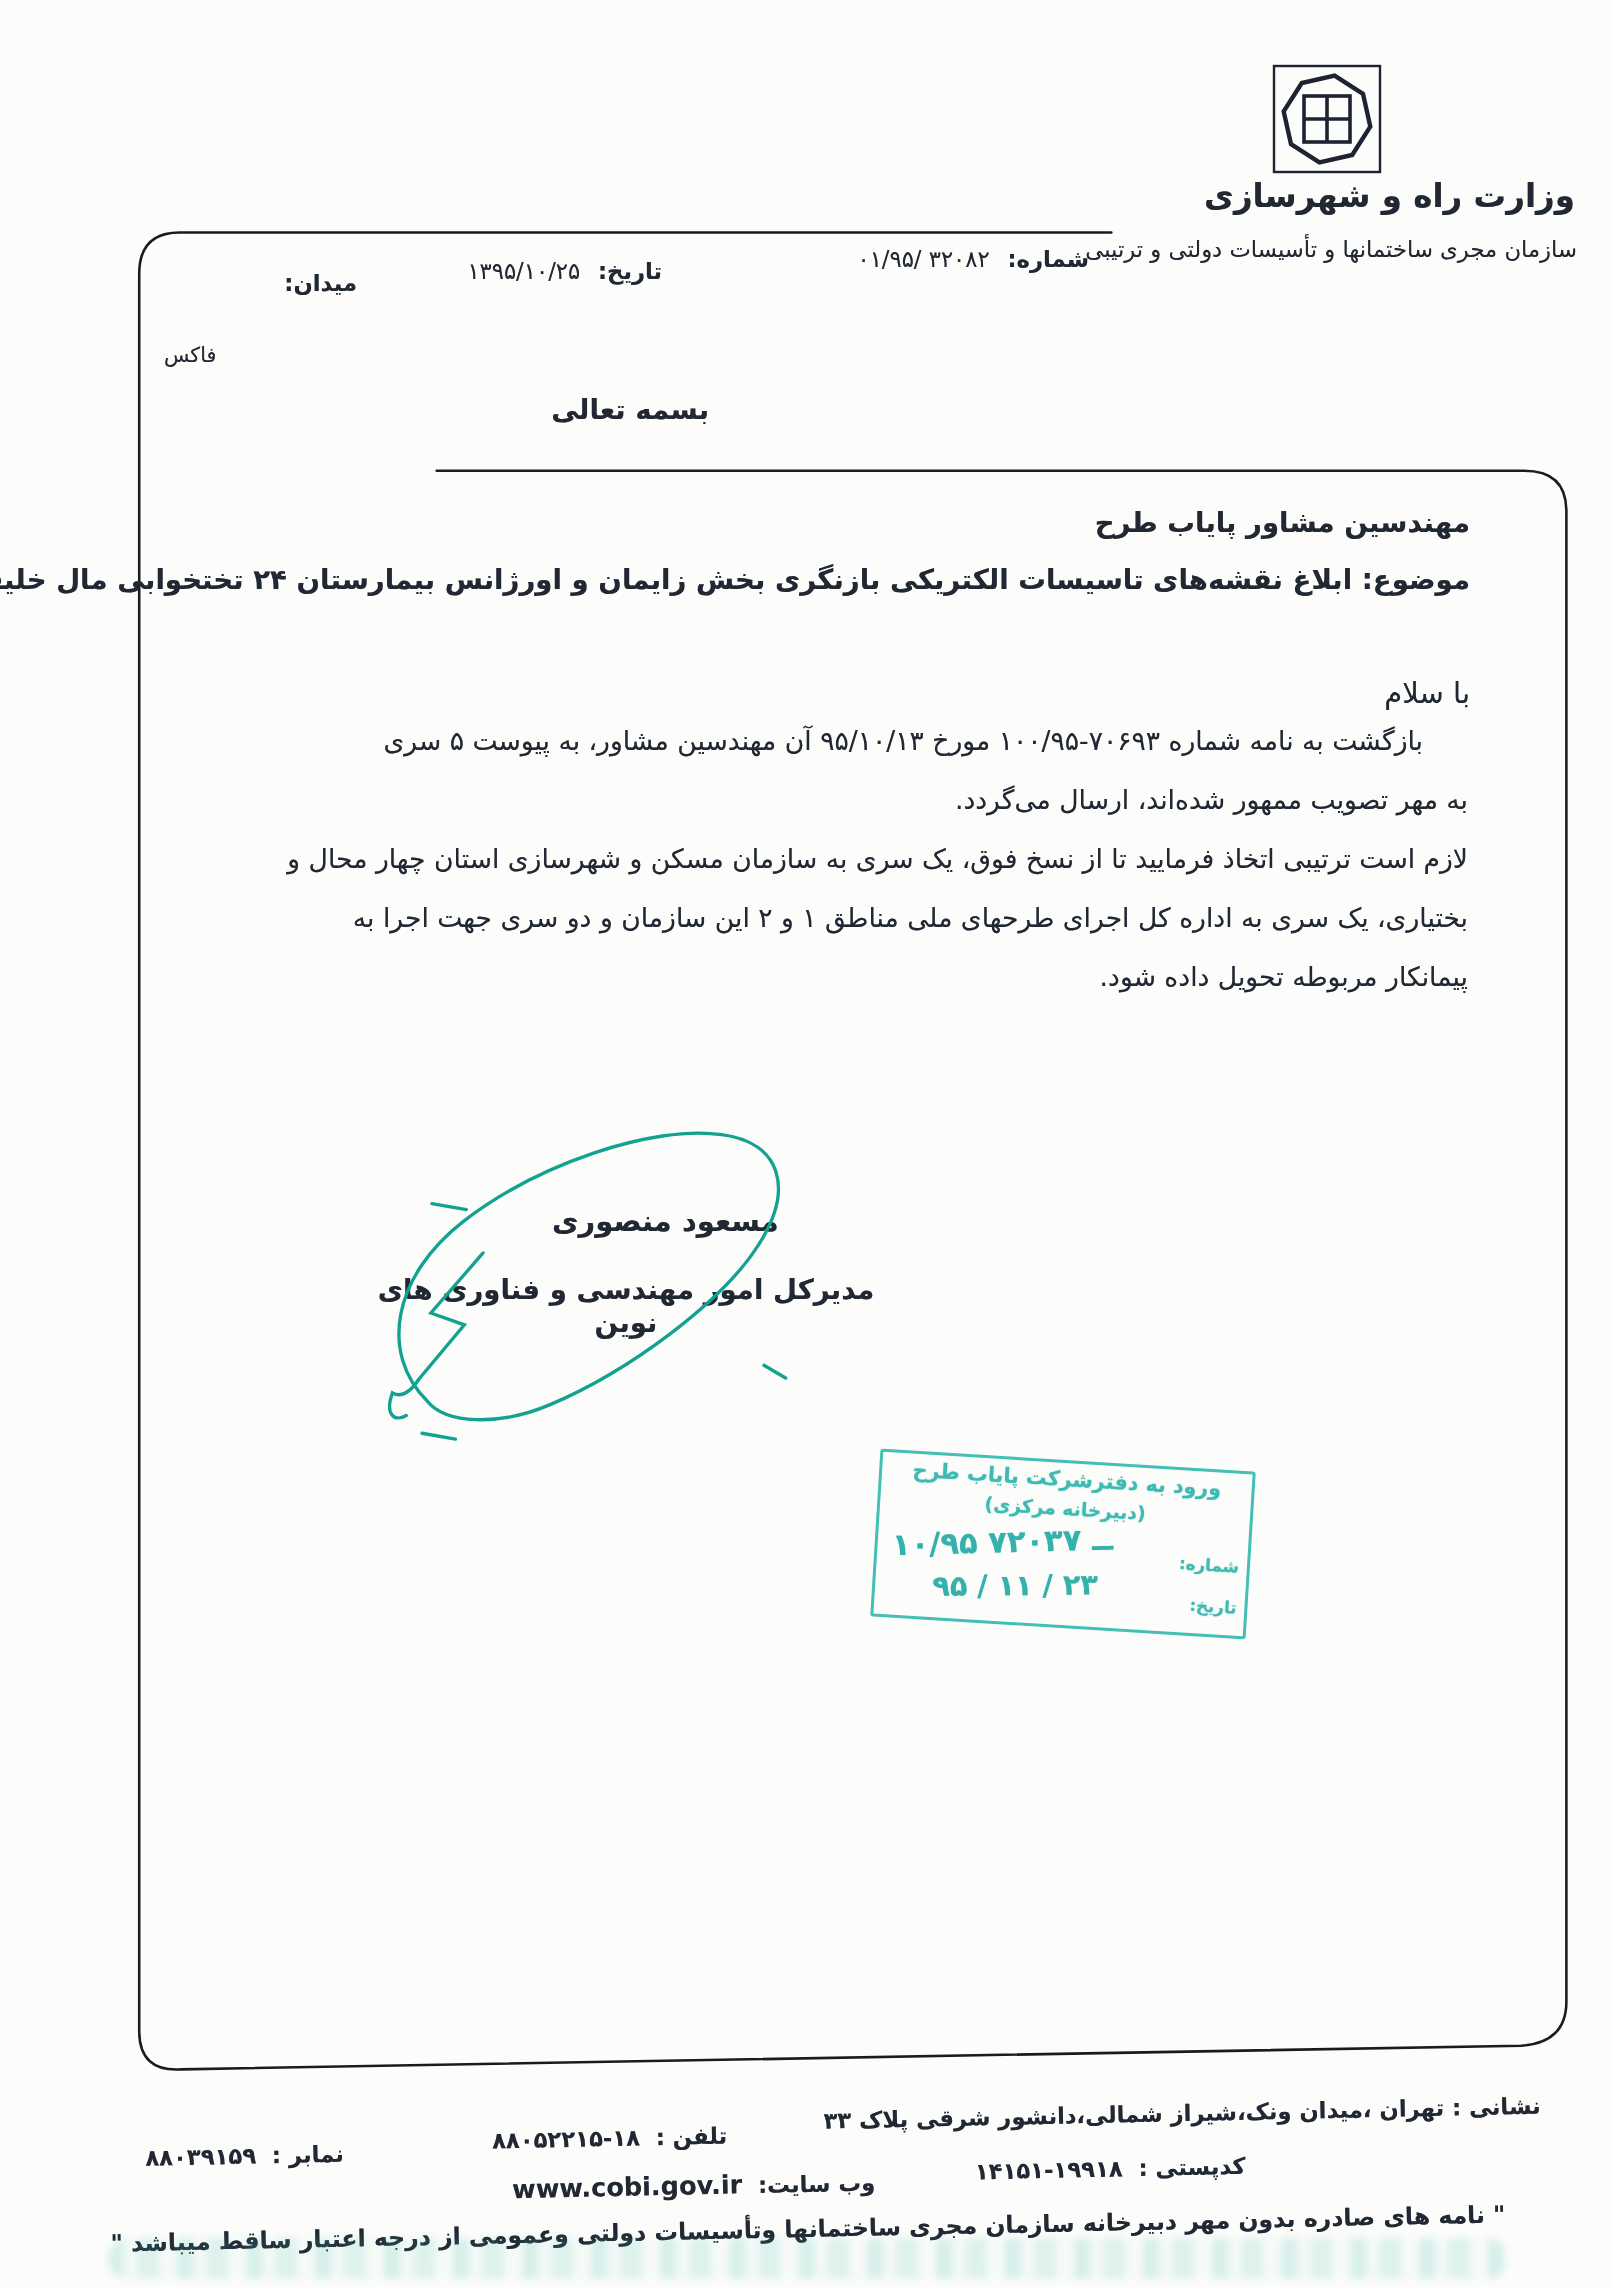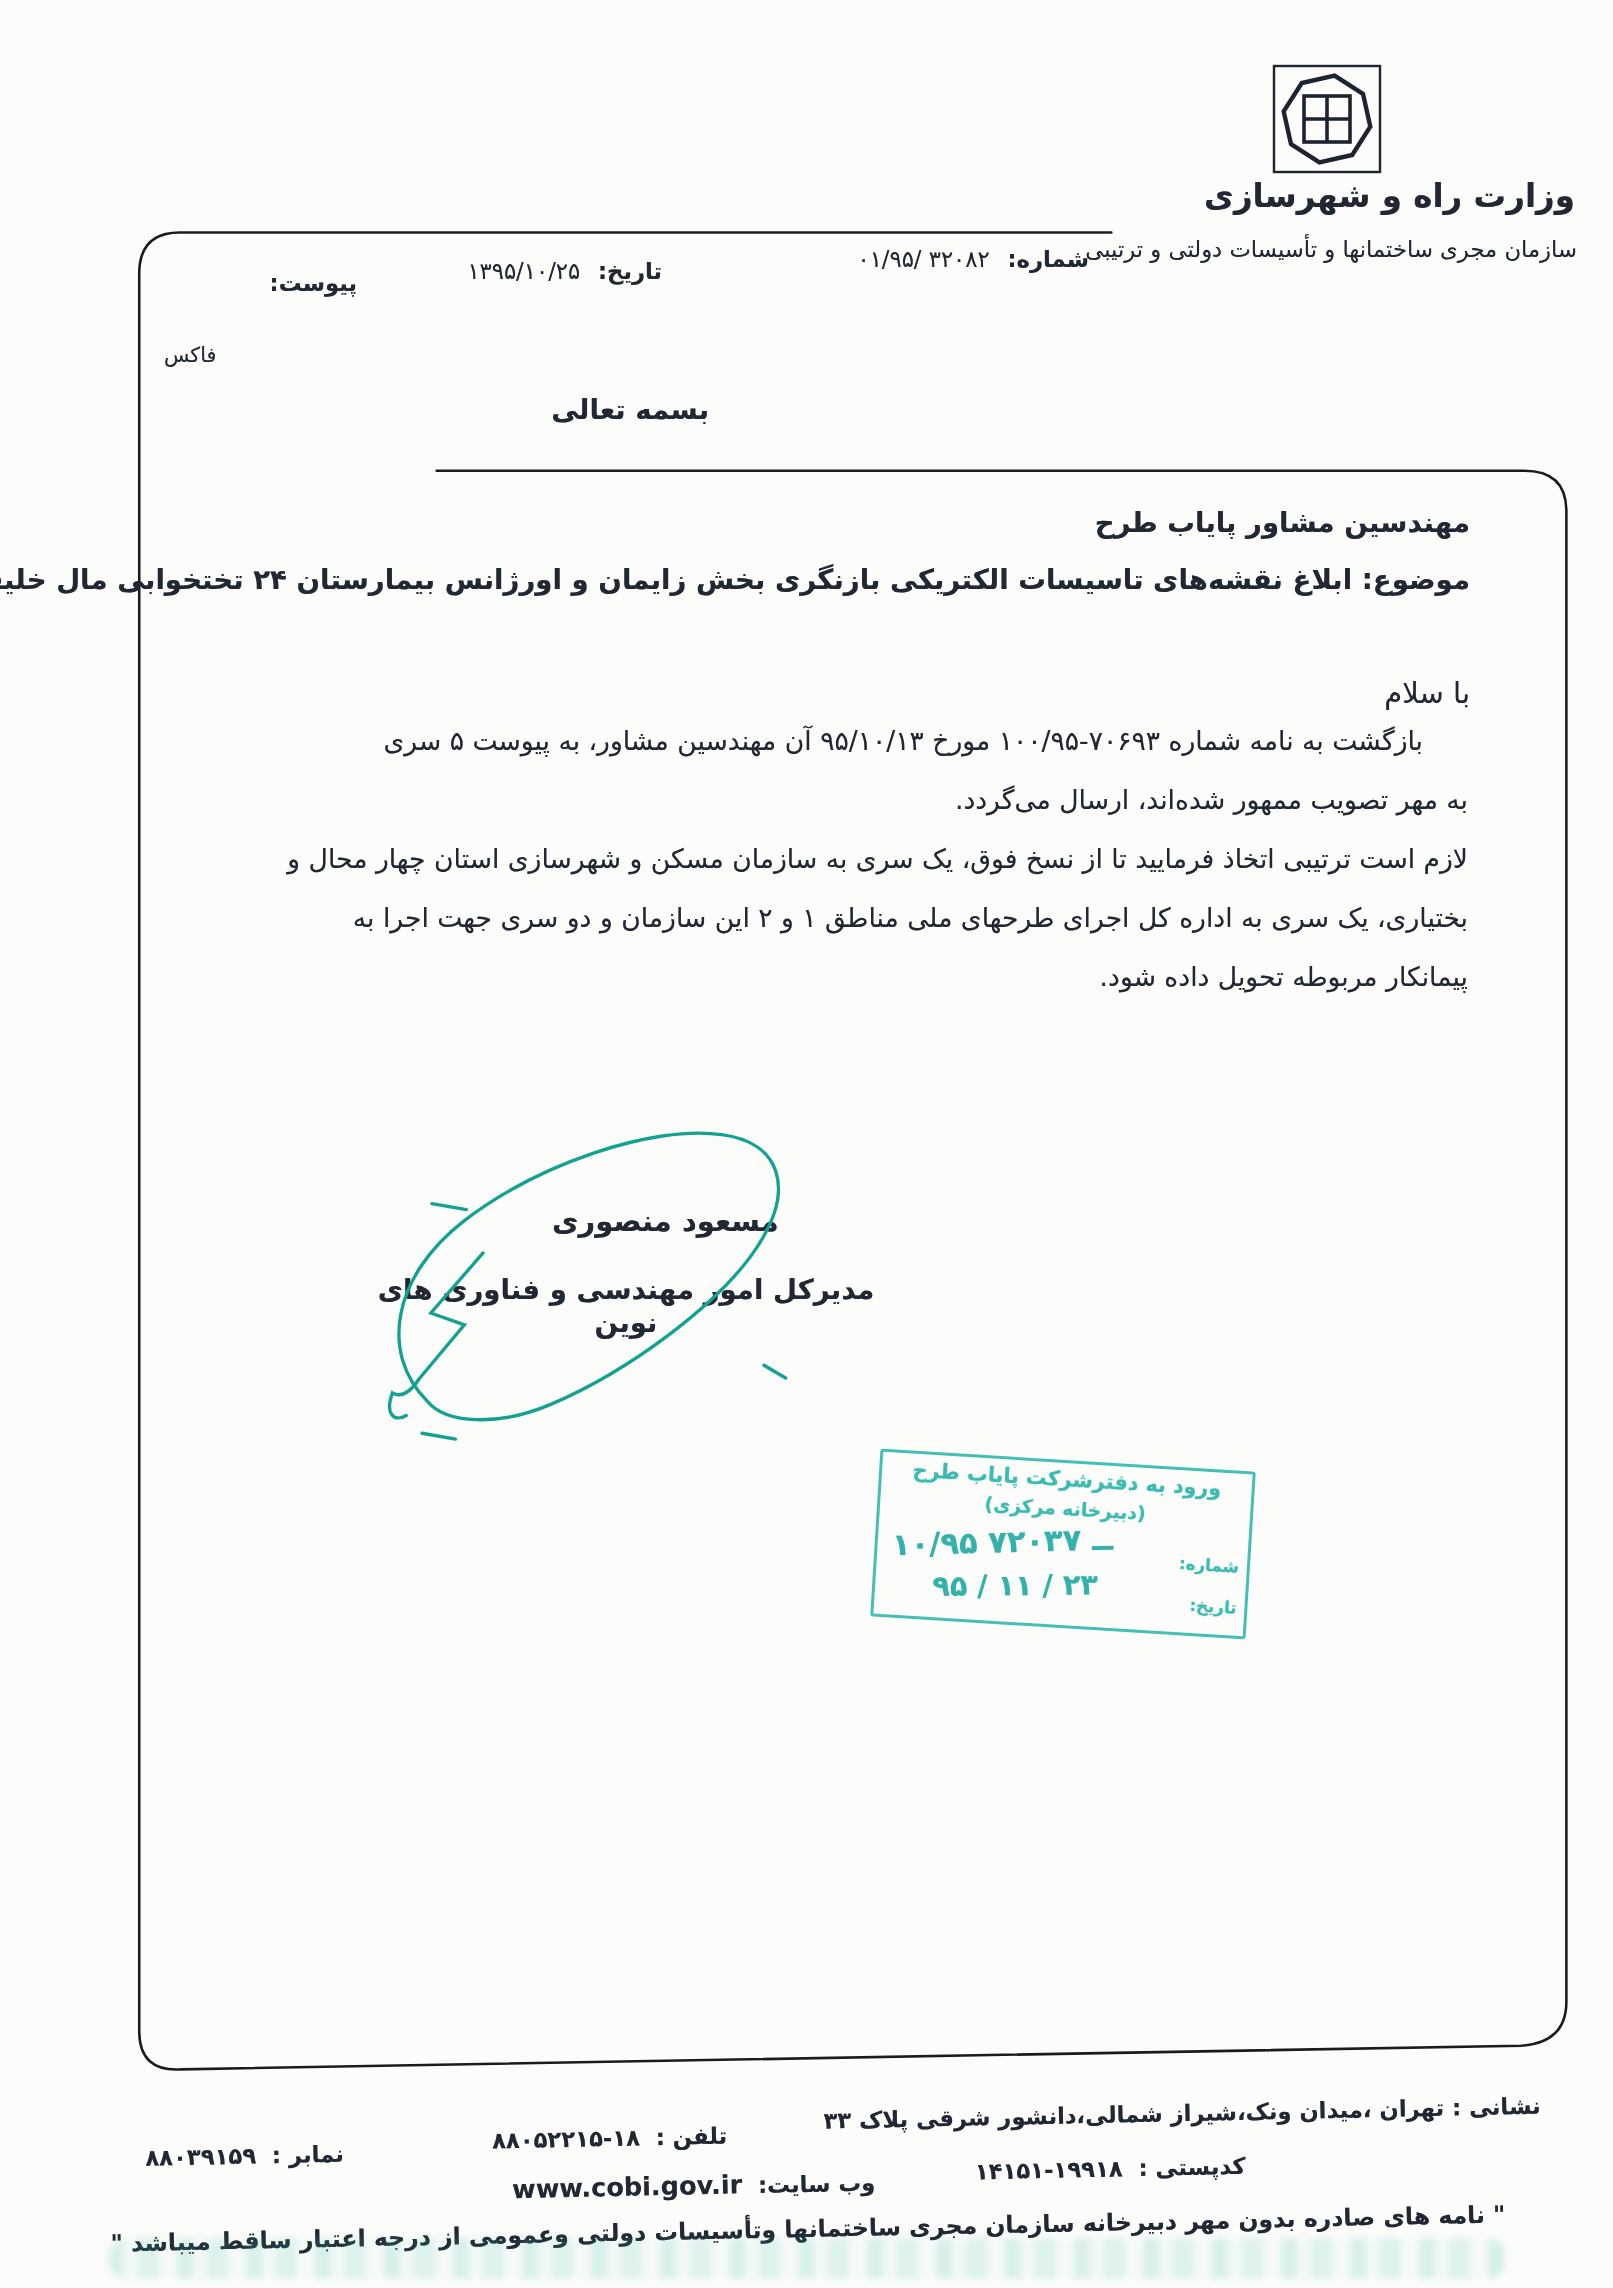--- a/index.html
+++ b/index.html
@@ -109,21 +109,21 @@
 
   <div class="abs rtl ink fld fld-number">
     <span>شماره:</span>
     <span class="val ltr" dir="ltr">۰۱/۹۵/ ۳۲۰۸۲</span>
   </div>
   <div class="abs rtl ink fld fld-date">
     <span>تاریخ:</span>
     <span class="val ltr" dir="ltr">۱۳۹۵/۱۰/۲۵</span>
   </div>
   <div class="abs rtl ink fld fld-attach">
-    <span>پیوست:</span>
+    <span>میدان:</span>
   </div>
 
   <div class="abs rtl ink fax-note">فاکس</div>
   <div class="abs rtl ink b besmele">بسمه تعالی</div>
 
   <div class="abs rtl ink b recipient">مهندسین مشاور پایاب طرح</div>
   <div class="abs rtl ink b subject">موضوع: ابلاغ نقشه‌های تاسیسات الکتریکی بازنگری بخش زایمان و اورژانس بیمارستان ۲۴ تختخوابی مال خلیفه</div>
   <div class="abs rtl ink salutation">با سلام</div>
 
   <div class="abs rtl ink body-text">

